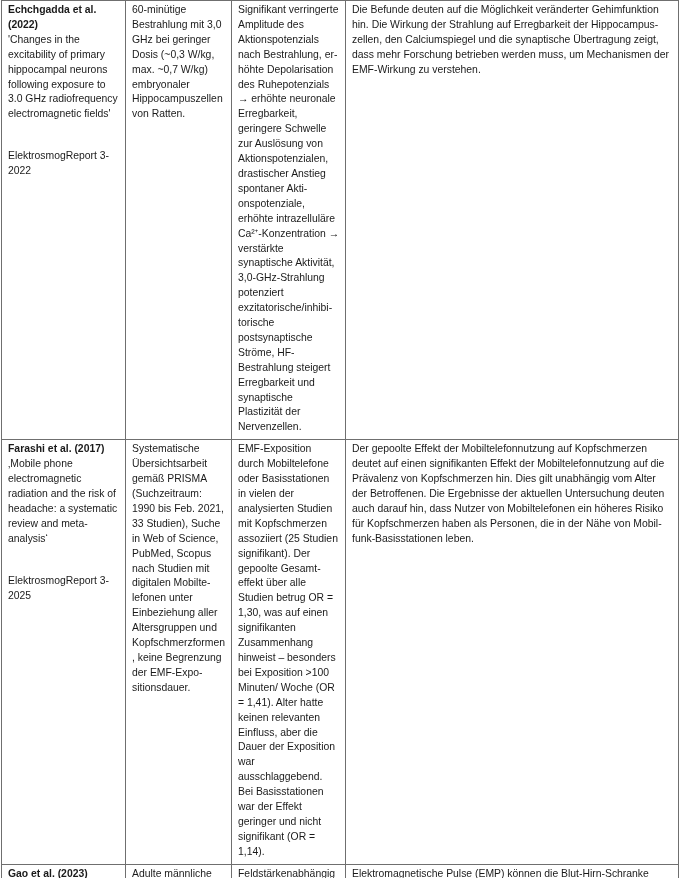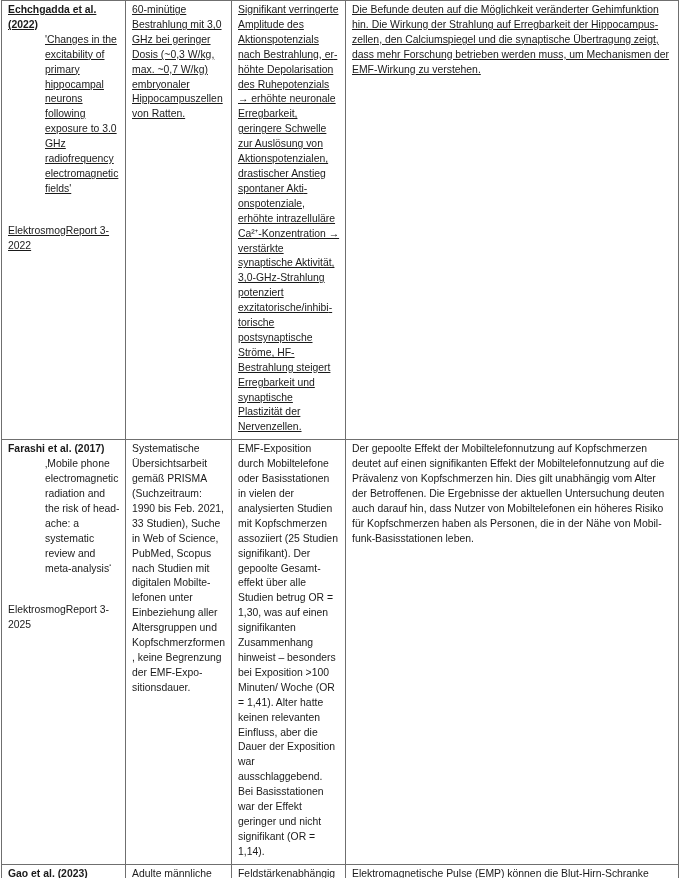--- a/index.html
+++ b/index.html
@@ -20,24 +20,24 @@
     vertical-align: top;
     padding: 2px 5px 4px 6px;
     word-wrap: break-word;
     hyphens: manual;
   }
   col.c1 { width: 124px; }
   col.c2 { width: 106px; }
   col.c3 { width: 114px; }
   col.c4 { width: 333px; }
   .author { font-weight: bold; display: block; }
-  .title { display: block; margin-left: 37px; }
+  .title { display: block; }
   .report { display: block; margin-top: 27px; }
   .para { display: block; }
-  tr.r1 td { height: 263px; text-decoration: underline; }
+  tr.r1 td { height: 263px; }
   tr.r2 td { height: 261px; }
   tr.r3 td { height: 160px; }
 </style>
 </head>
 <body>
 
 <table class="studies">
   <colgroup>
     <col class="c1">
       <col class="c2">

